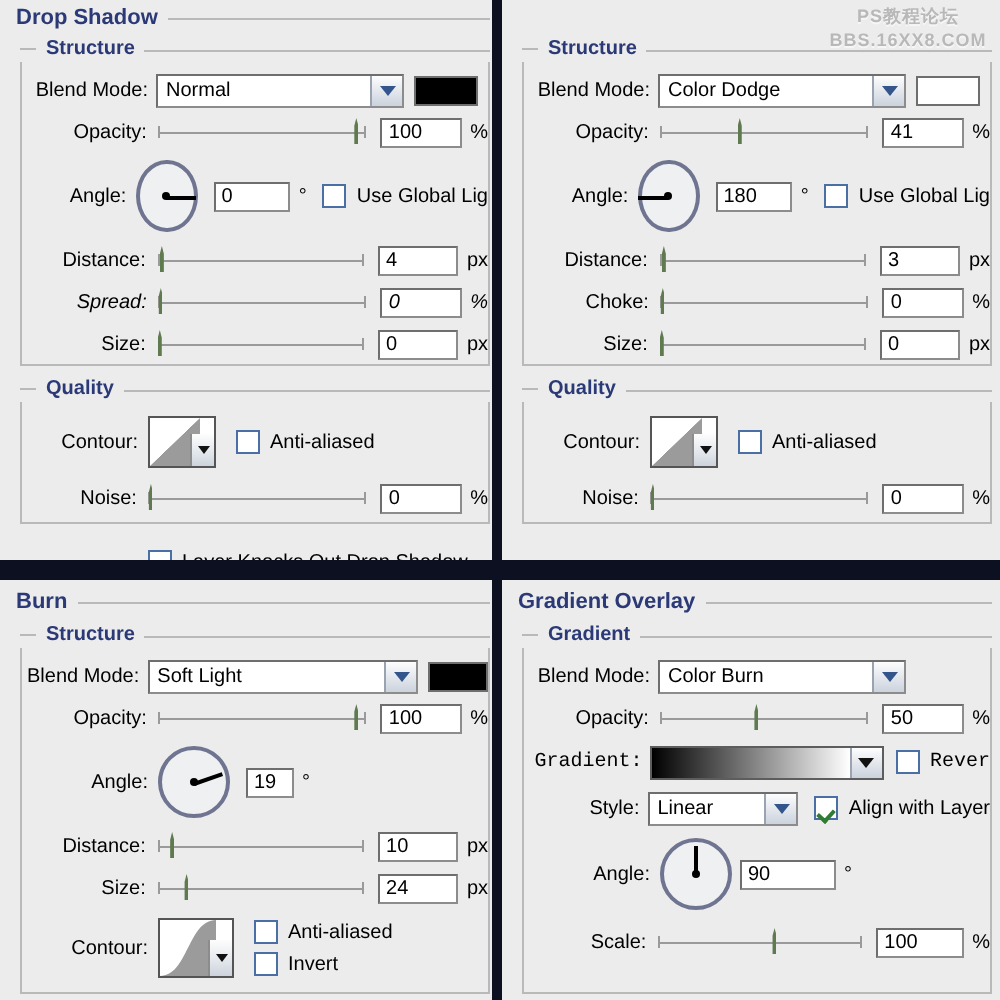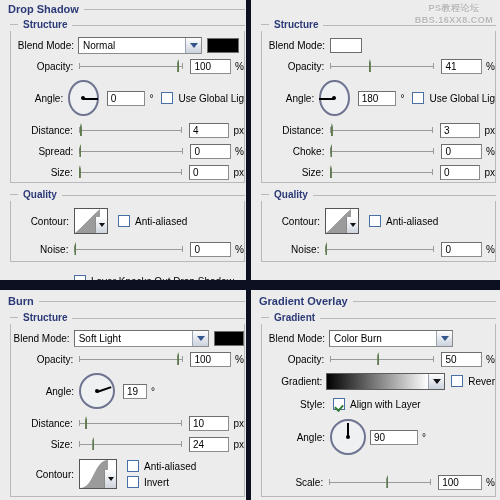--- a/index.html
+++ b/index.html
@@ -197,21 +197,21 @@
               <span class="cap" style="left:0"></span>
               <span class="cap" style="right:0"></span>
             <span class="knob" style="left:1%"><span class="k"></span></span>
           </div>
           <div class="tbox" style="margin-left:7px;width:41px;">
             <span>4</span>
           </div>
           <span class="unit">px</span>
         </div>
 
-        <div class="row" style="top:110px;">
+        <div class="row" style="top:110px;font-style:italic;">
           <span class="lbl" style="width:63px;">Spread:</span>
           <div class="slider" style="margin-left:6px;width:105px;">
             <span class="track"></span>
               <span class="cap" style="left:0"></span>
               <span class="cap" style="right:0"></span>
             <span class="knob" style="left:0%"><span class="k"></span></span>
           </div>
           <div class="tbox" style="margin-left:7px;width:41px;">
             <span>0</span>
           </div>
@@ -289,20 +289,26 @@
     <div class="group" style="top:18px;">
       <div class="grpHead">
         <span class="ruleL"></span>
         <span class="t">Structure</span>
         <span class="rule"></span>
       </div>
       <div class="grpBody" style="height:152px;">
 
         <div class="row" style="top:4px;">
           <span class="lbl" style="width:63px;">Blend Mode:</span>
+          <div class="combo" style="margin-left:4px;width:124px;">
+            <span>Color Dodge</span>
+            <span class="arrowbtn">
+                <i class="chev"></i>
+              </span>
+          </div>
           <div class="swatch" style="margin-left:5px;width:32px;background:#fff;"></div>
         </div>
 
         <div class="row" style="top:25px;">
           <span class="lbl" style="width:63px;">Opacity:</span>
           <div class="slider" style="margin-left:6px;width:105px;">
             <span class="track"></span>
               <span class="cap" style="left:0"></span>
               <span class="cap" style="right:0"></span>
             <span class="knob" style="left:37%"><span class="k"></span></span>
@@ -551,55 +557,61 @@
               <span class="cap" style="left:0"></span>
               <span class="cap" style="right:0"></span>
             <span class="knob" style="left:45%"><span class="k"></span></span>
           </div>
           <div class="tbox" style="margin-left:7px;width:41px;">
             <span>50</span>
           </div>
           <span class="unit">%</span>
         </div>
 
-        <div class="row" style="top:47px;">
+        <div class="row" style="top:47px;font-family:Liberation Mono, monospace;">
           <span class="lbl" style="width:63px;">Gradient:</span>
           <span class="gradbar" style="margin-left:4px;width:124px;">
             <span class="fill" style="background:linear-gradient(to right,#000,#fff);"></span>
             <span class="gbtn">
                 <i class="chev" style="border-top-color:#111"></i>
               </span>
           </span>
           <span class="cbx" style="margin-left:6px;">
             <span class="box"></span>
             <span class="ctext">Rever</span>
           </span>
         </div>
 
         <div class="row" style="top:70px;">
           <span class="lbl" style="width:63px;">Style:</span>
+          <div class="combo" style="margin-left:4px;width:82px;">
+            <span>Linear</span>
+            <span class="arrowbtn">
+                <i class="chev"></i>
+              </span>
+          </div>
           <span class="cbx" style="margin-left:8px;">
             <span class="box on"></span>
             <span class="ctext">Align with Layer</span>
           </span>
         </div>
 
         <div class="row" style="top:92px;height:42px;">
           <span class="lbl" style="width:63px;">Angle:</span>
           <div class="dial" style="margin-left:5px;">
             <span class="hub"></span>
             <span class="hand" style="width:15px;transform:rotate(-90deg);"></span>
           </div>
           <div class="tbox" style="margin-left:4px;width:48px;">
             <span>90</span>
           </div>
           <span class="unit">°</span>
         </div>
 
-        <div class="row" style="top:148px;">
+        <div class="row" style="top:137px;">
           <span class="lbl" style="width:63px;">Scale:</span>
           <div class="slider" style="margin-left:6px;width:105px;">
             <span class="track"></span>
               <span class="cap" style="left:0"></span>
               <span class="cap" style="right:0"></span>
             <span class="knob" style="left:56%"><span class="k"></span></span>
           </div>
           <div class="tbox" style="margin-left:7px;width:45px;">
             <span>100</span>
           </div>

